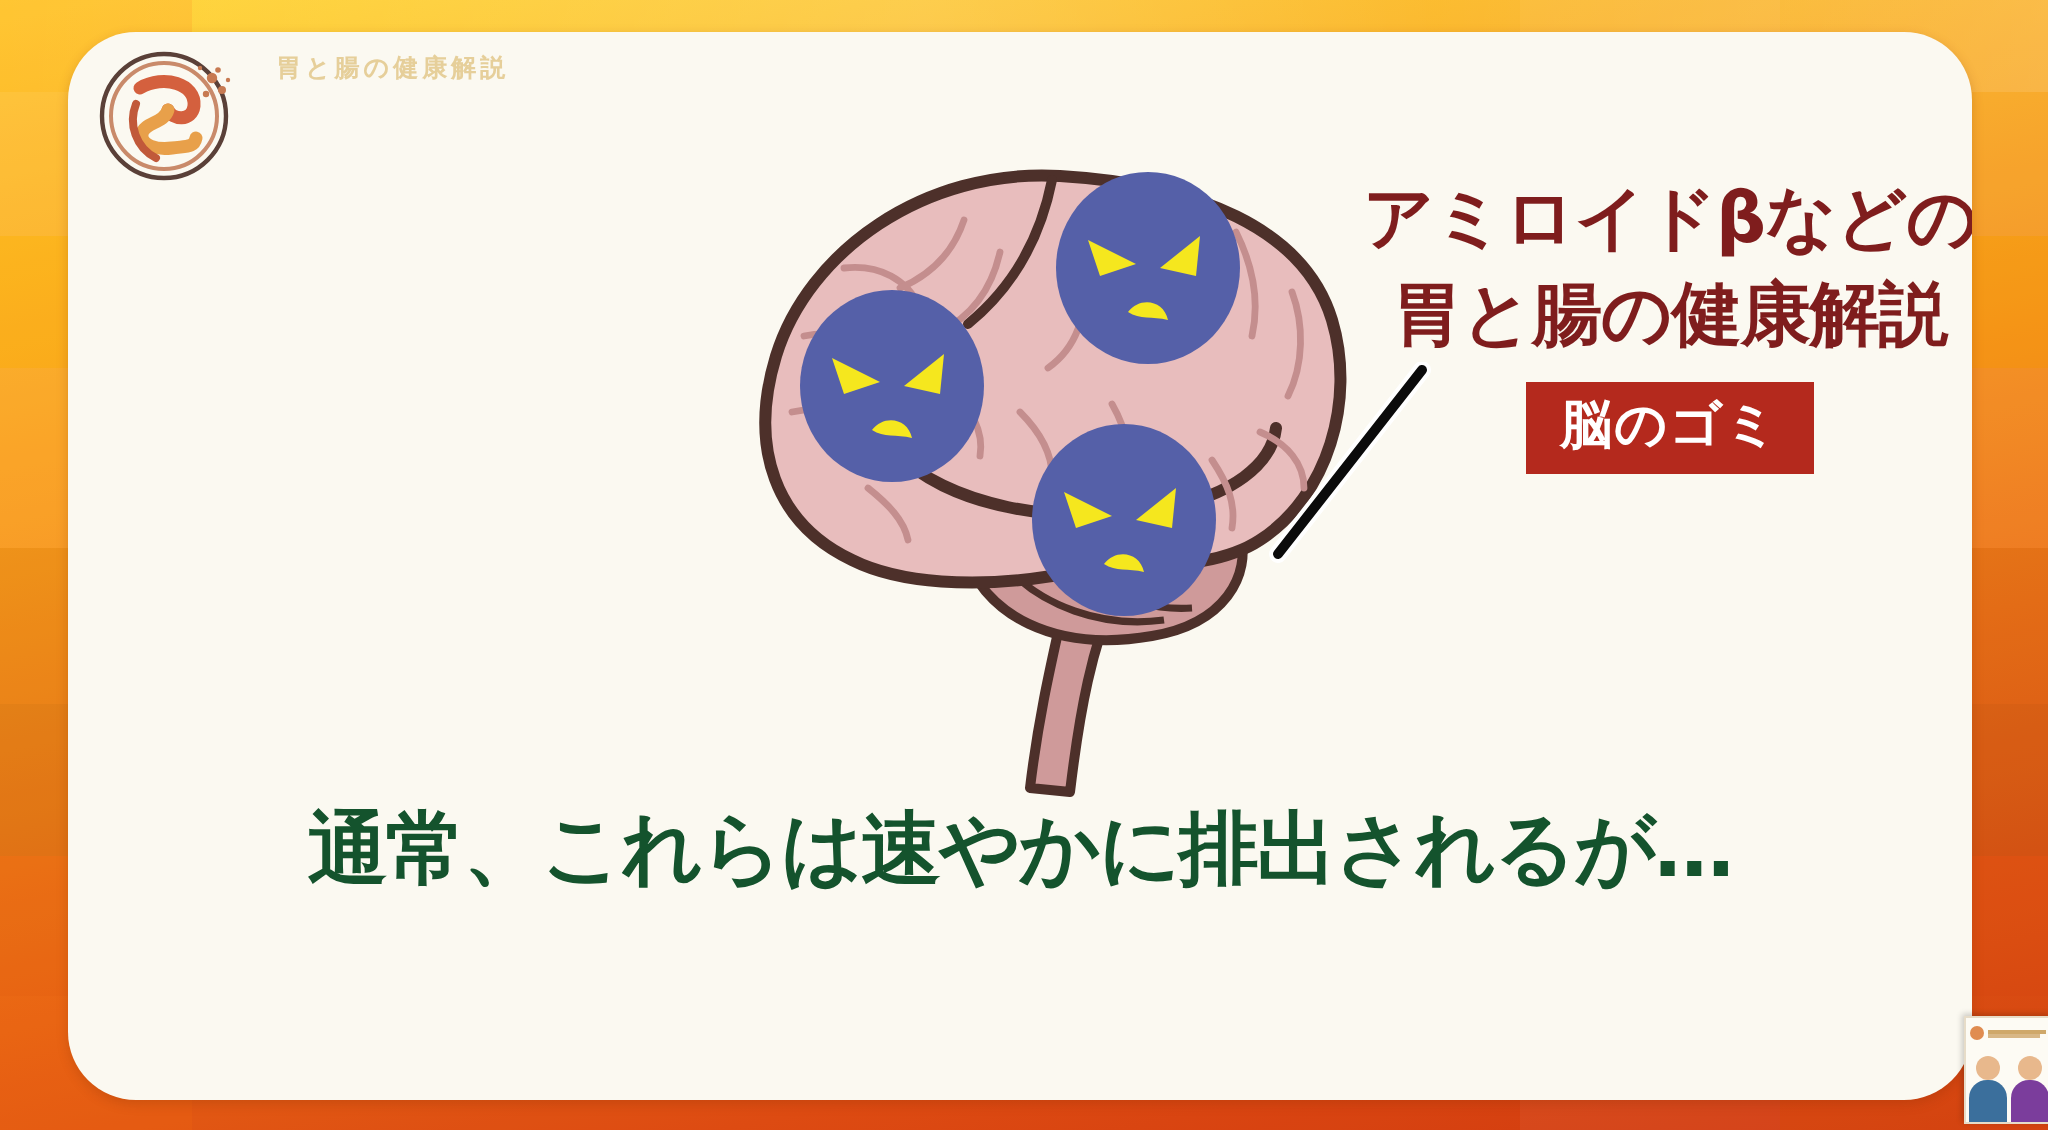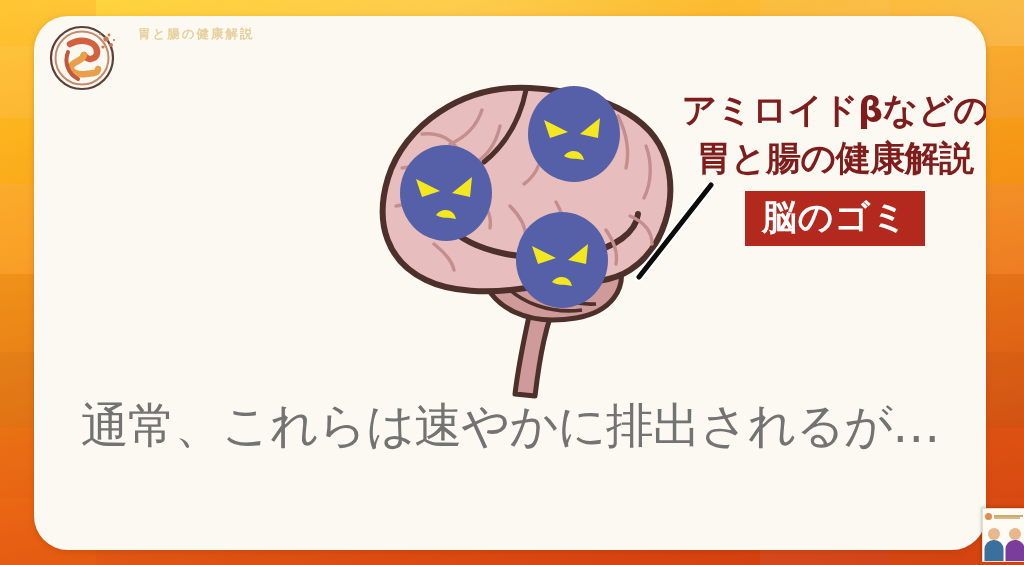--- a/index.html
+++ b/index.html
@@ -68,31 +68,31 @@
   .cap-line{
     font-size:35px;font-weight:900;color:#7f1d1d;line-height:48px;
     letter-spacing:-0.5px;white-space:nowrap;
     text-shadow:
       2px 0 0 #fbf9f1,-2px 0 0 #fbf9f1,0 2px 0 #fbf9f1,0 -2px 0 #fbf9f1,
       2px 2px 0 #fbf9f1,-2px 2px 0 #fbf9f1,2px -2px 0 #fbf9f1,-2px -2px 0 #fbf9f1;
   }
   .badge{
     display:inline-block;margin-top:9px;
     background:#b4291d;color:#ffffff;
-    font-size:35px;font-weight:900;line-height:1;
+    font-size:26px;font-weight:900;line-height:1;
     padding:9px 17px 11px 17px;letter-spacing:1px;white-space:nowrap;
   }
 
   
   .pointer{position:absolute;left:595px;top:165px;width:90px;height:105px;}
 
   
   .msgs{position:absolute;left:0;right:0;top:382px;text-align:center;}
   .msg-a{
-    font-size:48px;font-weight:400;color:#737373;line-height:54px;
+    font-size:40px;font-weight:700;color:#14532d;line-height:54px;
     letter-spacing:-1px;white-space:nowrap;
   }
   .msg-b{
     font-size:40px;font-weight:900;color:#cc2a18;line-height:54px;
     letter-spacing:-1px;white-space:nowrap;margin-top:4px;
   }
 
   
   .avatar-card{
     position:absolute;left:982px;top:508px;width:42px;height:52px;

